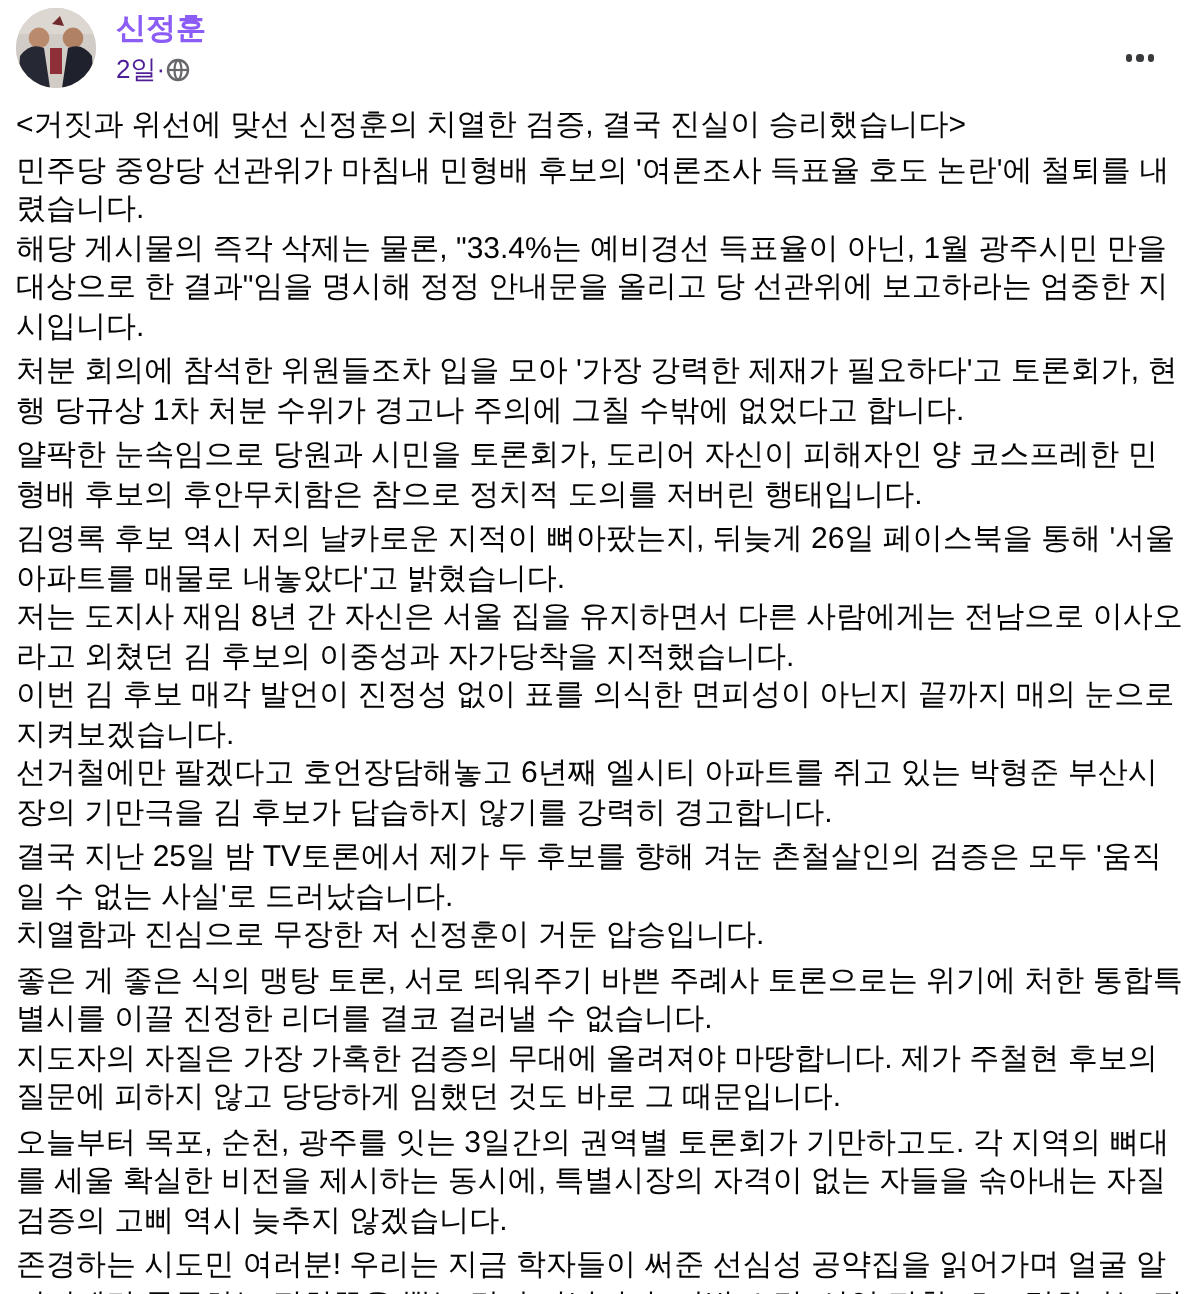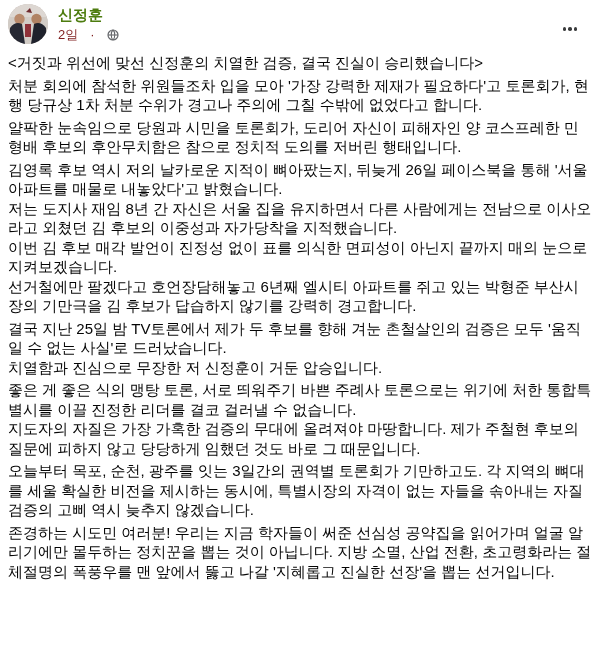--- a/index.html
+++ b/index.html
@@ -37,30 +37,30 @@
     margin-right: 10px;
     cursor: pointer;
     background: #cfc8c2;
   }
   .avatar svg { display: block; }
   .header-meta { padding-top: 2px; min-width: 0; }
   .author {
     font-size: 15px;
     font-weight: 700;
     line-height: 1.25;
-    color: #4d7c0f;
+    color: #8b5cf6;
     cursor: pointer;
   }
   .meta-line {
     display: flex;
     align-items: center;
-    gap: 12px;
+    gap: 0;
     margin-top: 2px;
     font-size: 13px;
-    color: #7f1d1d;
+    color: #4c1d95;
     line-height: 1.2;
   }
   .meta-line .timestamp { cursor: pointer; }
   .globe { display: inline-flex; margin-top: 1px; }
   .more-btn {
     position: absolute;
     right: 10px;
     top: 15px;
     border: none;
     background: transparent;
@@ -128,20 +128,22 @@
     <button class="more-btn" aria-label="more options">
       <span class="dot"></span>
       <span class="dot"></span>
       <span class="dot"></span>
     </button>
 
   </div>
 
   <div class="post-text">
       <p>&lt;거짓과 위선에 맞선 신정훈의 치열한 검증, 결국 진실이 승리했습니다&gt;</p>
+      <p>민주당 중앙당 선관위가 마침내 민형배 후보의 '여론조사 득표율 호도 논란'에 철퇴를 내렸습니다.
+해당 게시물의 즉각 삭제는 물론, "33.4%는 예비경선 득표율이 아닌, 1월 광주시민 만을 대상으로 한 결과"임을 명시해 정정 안내문을 올리고 당 선관위에 보고하라는 엄중한 지시입니다.</p>
       <p>처분 회의에 참석한 위원들조차 입을 모아 '가장 강력한 제재가 필요하다'고 토론회가, 현행 당규상 1차 처분 수위가 경고나 주의에 그칠 수밖에 없었다고 합니다.</p>
       <p>얄팍한 눈속임으로 당원과 시민을 토론회가, 도리어 자신이 피해자인 양 코스프레한 민형배 후보의 후안무치함은 참으로 정치적 도의를 저버린 행태입니다.</p>
       <p>김영록 후보 역시 저의 날카로운 지적이 뼈아팠는지, 뒤늦게 26일 페이스북을 통해 '서울 아파트를 매물로 내놓았다'고 밝혔습니다.
 저는 도지사 재임 8년 간 자신은 서울 집을 유지하면서 다른 사람에게는 전남으로 이사오라고 외쳤던 김 후보의 이중성과 자가당착을 지적했습니다.
 이번 김 후보 매각 발언이 진정성 없이 표를 의식한 면피성이 아닌지 끝까지 매의 눈으로 지켜보겠습니다.
 선거철에만 팔겠다고 호언장담해놓고 6년째 엘시티 아파트를 쥐고 있는 박형준 부산시장의 기만극을 김 후보가 답습하지 않기를 강력히 경고합니다.</p>
       <p>결국 지난 25일 밤 TV토론에서 제가 두 후보를 향해 겨눈 촌철살인의 검증은 모두 '움직일 수 없는 사실'로 드러났습니다.
 치열함과 진심으로 무장한 저 신정훈이 거둔 압승입니다.</p>
       <p>좋은 게 좋은 식의 맹탕 토론, 서로 띄워주기 바쁜 주례사 토론으로는 위기에 처한 통합특별시를 이끌 진정한 리더를 결코 걸러낼 수 없습니다.
 지도자의 자질은 가장 가혹한 검증의 무대에 올려져야 마땅합니다. 제가 주철현 후보의 질문에 피하지 않고 당당하게 임했던 것도 바로 그 때문입니다.</p>

